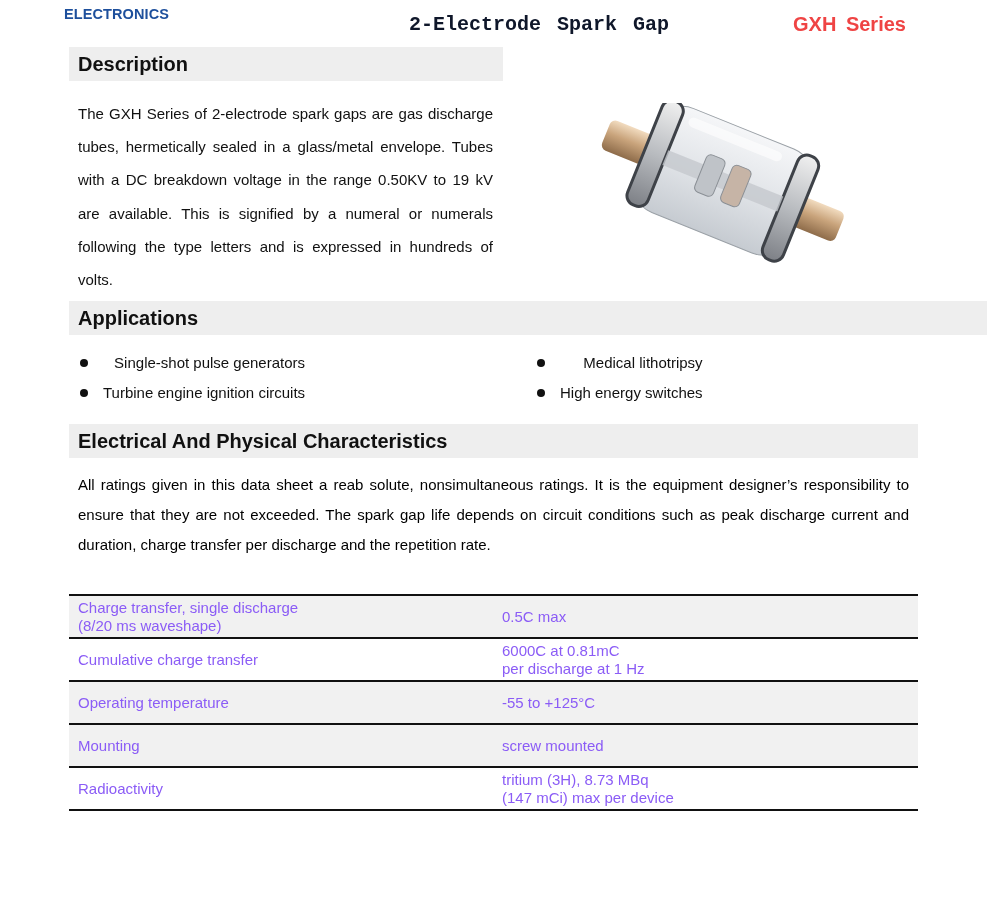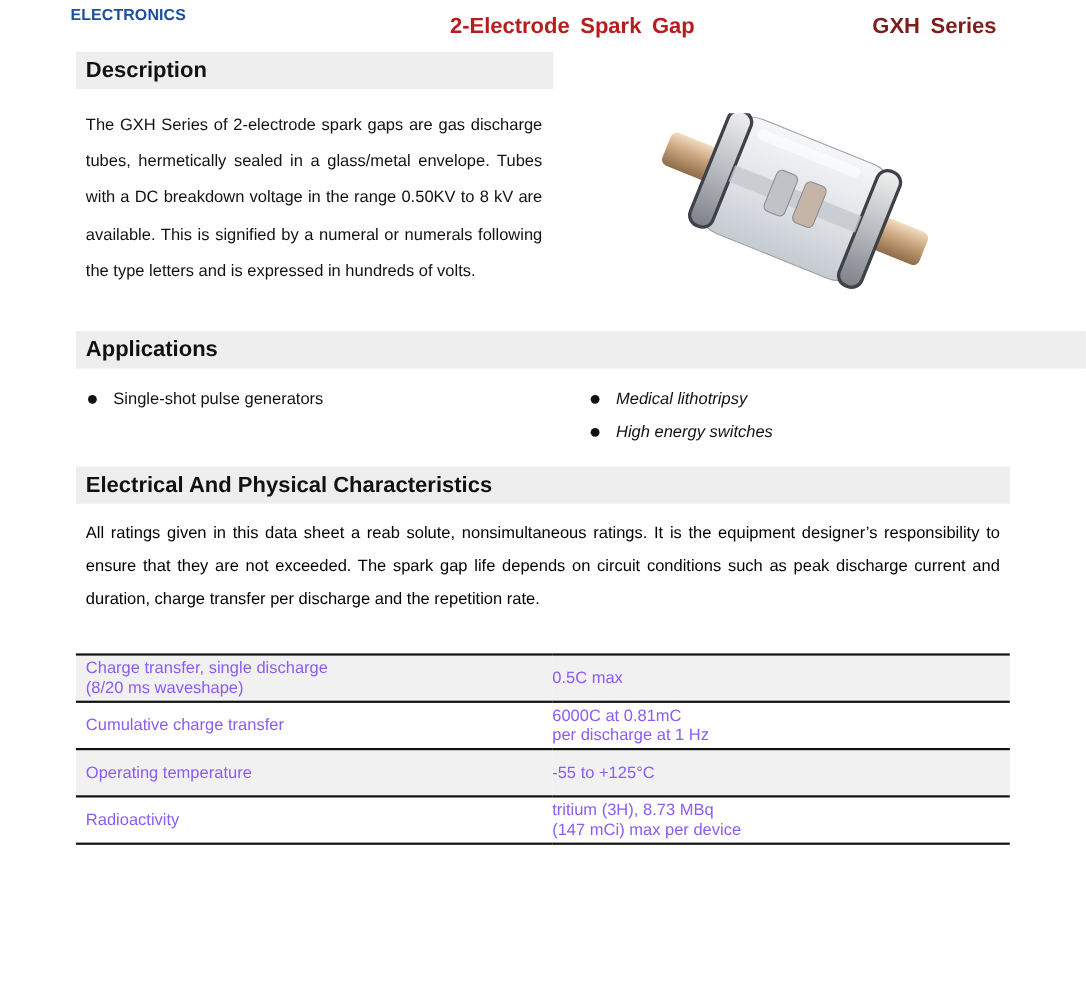--- a/index.html
+++ b/index.html
@@ -1,57 +1,57 @@
 <!DOCTYPE html>
 <html><head>
   <meta charset="utf-8">
   <style>
     * { box-sizing: border-box; margin: 0; padding: 0; }
     html, body { width: 987px; height: 915px; background: #ffffff; overflow: hidden; }
     body { position: relative; font-family: "Liberation Sans", sans-serif; color: #111; }
 
     .brand { position: absolute; left: 64px; top: 6px; font-size: 14.5px; font-weight: bold; color: #1d4f9c; letter-spacing: 0.1px; }
-    .doc-title { position: absolute; left: 409px; top: 13px; font-size: 20px; font-weight: bold; color: #b91c1c; word-spacing: 4px; }
-    .series { position: absolute; left: 793px; top: 13px; font-size: 20px; font-weight: bold; color: #7f1d1d; word-spacing: 4px; }
+    .doc-title { position: absolute; left: 409px; top: 13px; font-size: 20px; font-weight: bold; color: #0f172a; word-spacing: 4px; font-family: Liberation Mono, monospace; }
+    .series { position: absolute; left: 793px; top: 13px; font-size: 20px; font-weight: bold; color: #ef4444; word-spacing: 4px; }
 
     .section-head { position: absolute; left: 69px; background: #eeeeee; height: 34px; padding-left: 9px; font-size: 20px; font-weight: bold; line-height: 34px; color: #111; }
     #desc-head { top: 47px; width: 434px; }
     #app-head { top: 301px; width: 959px; }
     #elec-head { top: 424px; width: 849px; }
 
     .desc-body { position: absolute; left: 78px; top: 97px; width: 415px; font-size: 15px; line-height: 33.2px; text-align: justify; text-align-last: left; color: #111; }
 
     .product-photo { position: absolute; left: 598px; top: 103px; width: 250px; height: 160px; }
 
     .app-list { position: absolute; top: 349px; list-style: none; font-size: 15px; color: #111; }
-    .app-list li { height: 30px; line-height: 28px; position: relative; padding-left: 25px; }
+    .app-list li { height: 30px; line-height: 28px; position: relative; padding-left: 25px; text-align: right; }
     .app-list li .bullet { position: absolute; left: 2px; top: 10px; width: 8px; height: 8px; border-radius: 50%; background: #111; }
     #app-left { left: 78px; }
-    #app-right { left: 535px; font-style: italic; }
+    #app-right { left: 535px; }
 
     .elec-body { position: absolute; left: 78px; top: 470px; width: 831px; font-size: 15px; line-height: 30px; text-align: justify; text-align-last: left; color: #000000; }
 
     .spec-table { position: absolute; left: 69px; top: 594px; width: 849px; border-collapse: collapse; font-size: 15px; color: #8b5cf6; }
     .spec-table tr { height: 43px; border-top: 2px solid #111; }
     .spec-table tr:last-child { border-bottom: 2px solid #111; }
     .spec-table tr.shaded { background: #f1f1f1; }
     .spec-table td { vertical-align: middle; line-height: 18px; padding: 0; }
     .spec-table td.param { padding-left: 9px; width: 433px; }
     .spec-table td.val { padding-left: 0; }
     .line { display: block; }
   </style>
 </head>
 <body>
 
 <div class="brand">ELECTRONICS</div>
 <div class="doc-title">2-Electrode  Spark  Gap</div>
 <div class="series">GXH  Series</div>
 
 <div class="section-head" id="desc-head">Description</div>
-<p class="desc-body">The GXH Series of 2-electrode spark gaps are gas discharge tubes, hermetically sealed in a glass/metal envelope. Tubes with a DC breakdown voltage in the range 0.50KV to 8 kV are available. This is signified by a numeral or numerals following the type letters and is expressed in hundreds of volts.</p>
+<p class="desc-body">The GXH Series of 2-electrode spark gaps are gas discharge tubes, hermetically sealed in a glass/metal envelope. Tubes with a DC breakdown voltage in the range 0.50KV to 19 kV are available. This is signified by a numeral or numerals following the type letters and is expressed in hundreds of volts.</p>
 
 <svg class="product-photo" viewBox="0 0 250 160" xmlns="http://www.w3.org/2000/svg">
   <defs>
     <linearGradient id="brass" x1="0" y1="0" x2="0" y2="1">
       <stop offset="0" stop-color="#f2dcc0"></stop>
       <stop offset="0.45" stop-color="#c9a47c"></stop>
       <stop offset="1" stop-color="#8e6c4a"></stop>
     </linearGradient>
     <linearGradient id="glass" x1="0" y1="0" x2="0" y2="1">
       <stop offset="0" stop-color="#f5f6f8"></stop>
@@ -73,20 +73,21 @@
     <rect x="62" y="70" width="124" height="16" fill="#c4c8cd" opacity="0.8"></rect>
     <rect x="100" y="58" width="20" height="40" rx="5" fill="#bfc3c8" stroke="#8a8f95" stroke-width="1"></rect>
     <rect x="128" y="58" width="20" height="40" rx="5" fill="#c6b4a6" stroke="#8a8f95" stroke-width="1"></rect>
     <rect x="70" y="30" width="100" height="10" rx="5" fill="#ffffff" opacity="0.6"></rect>
   </g>
 </svg>
 
 <div class="section-head" id="app-head">Applications</div>
 <ul class="app-list" id="app-left">
   <li><span class="bullet"></span><span>Single-shot pulse generators</span></li>
+  <li><span class="bullet"></span><span>Turbine engine ignition circuits</span></li>
 </ul>
 <ul class="app-list" id="app-right">
   <li><span class="bullet"></span><span>Medical lithotripsy</span></li>
   <li><span class="bullet"></span><span>High energy switches</span></li>
 </ul>
 
 <div class="section-head" id="elec-head">Electrical And Physical Characteristics</div>
 <p class="elec-body">All ratings given in this data sheet a reab solute, nonsimultaneous ratings. It is the equipment designer’s responsibility to ensure that they are not exceeded. The spark gap life depends on circuit conditions such as peak discharge current and duration, charge transfer per discharge and the repetition rate.</p>
 
 <table class="spec-table">
@@ -110,20 +111,28 @@
         </td>
   </tr>
   <tr class="shaded">
     <td class="param">
           <span class="line">Operating temperature</span>
         </td>
     <td class="val">
           <span class="line">-55 to +125°C</span>
         </td>
   </tr>
+  <tr class="shaded">
+    <td class="param">
+          <span class="line">Mounting</span>
+        </td>
+    <td class="val">
+          <span class="line">screw mounted</span>
+        </td>
+  </tr>
   <tr>
     <td class="param">
           <span class="line">Radioactivity</span>
         </td>
     <td class="val">
           <span class="line">tritium (3H), 8.73 MBq</span>
           <span class="line">(147 mCi) max per device</span>
         </td>
   </tr>
 </tbody>

